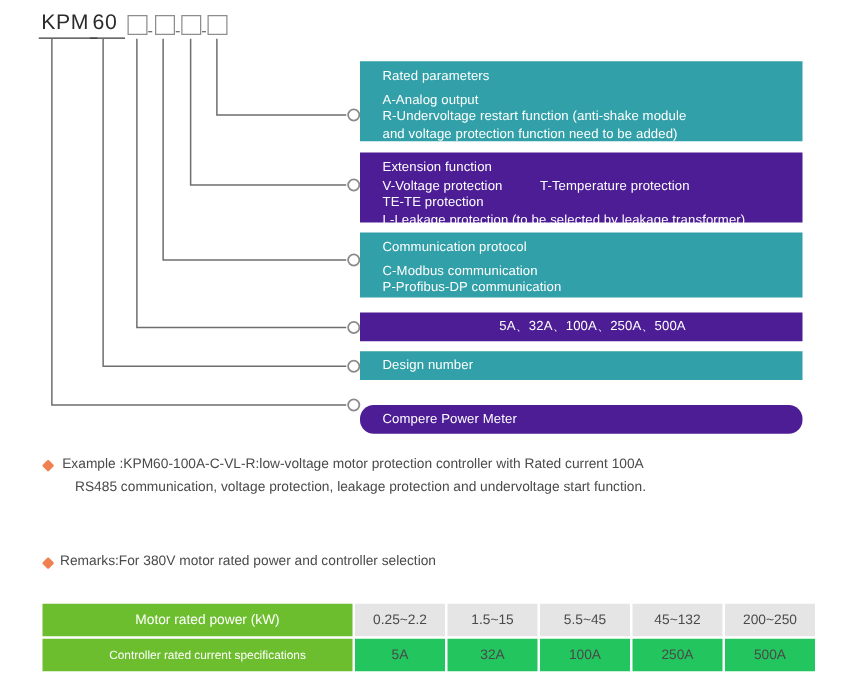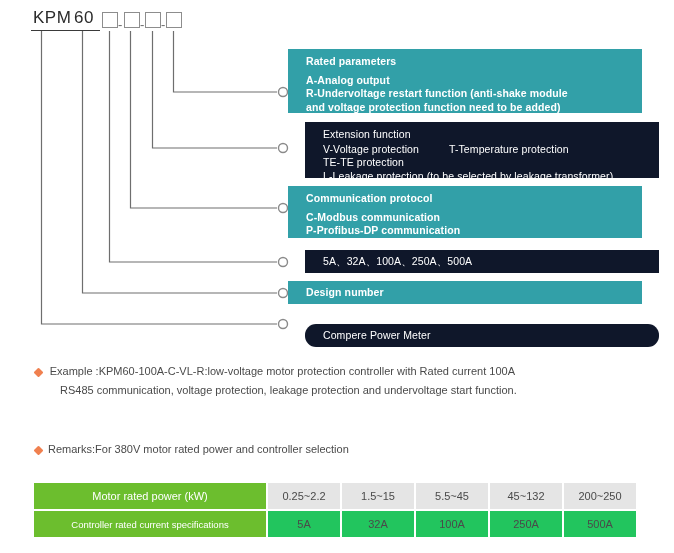--- a/index.html
+++ b/index.html
@@ -69,22 +69,22 @@
     color: #ffffff;
     font-size: 10.5px;
     line-height: 13.5px;
     letter-spacing: 0.1px;
   }
   .callout .c-title {
     display: block;
     margin-bottom: 5px;
   }
   .callout .c-line { display: block; }
-  .teal  { background: #32A0A8; font-weight: bold; }
-  .green { background: #0f172a; margin-left: 17px; }
+  .teal  { background: #32A0A8; }
+  .green { background: #4c1d95; }
 
   .c-inline-gap { display: inline-block; width: 30px; }
 
   .callout.single {
     padding-top: 0;
     padding-bottom: 0;
     display: flex;
     align-items: center;
   }
 
@@ -121,20 +121,21 @@
     vertical-align: middle;
     color: #4a4a4a;
     background: #22c55e;
     white-space: nowrap;
   }
   #spec-table td.rowhead {
     background: #6CBE2E;
     color: #ffffff;
     width: 232px;
     font-size: 11px;
+    padding-left: 16px;
   }
   #spec-table td.rowhead.small { font-size: 9.5px; }
   #spec-table td.val { width: 72px; }
   #spec-table tr.r1 td.val { background: #e5e5e5; }
 </style>
 </head>
 <body>
 
 <div id="model-code">
   <span class="code-token" style="left:33px;">KPM</span>
@@ -193,21 +194,21 @@
   <span class="c-line">TE-TE protection</span>
   <span class="c-line">L-Leakage protection (to be selected by leakage transformer)</span>
 </div>
 
 <div class="callout teal" style="top:186px; height:52px;">
   <span class="c-title">Communication protocol</span>
   <span class="c-line">C-Modbus communication</span>
   <span class="c-line">P-Profibus-DP communication</span>
 </div>
 
-<div class="callout green single" style="top:250px; height:23px;">
+<div class="callout green single" style="top:250px; height:23px;justify-content:center;">
   <span>5A、32A、100A、250A、500A</span>
 </div>
 
 <div class="callout teal single" style="top:281px; height:23px;">
   <span>Design number</span>
 </div>
 
 <div class="callout green single" style="top:324px; height:23px;border-radius:11px;">
   <span>Compere Power Meter</span>
 </div>

